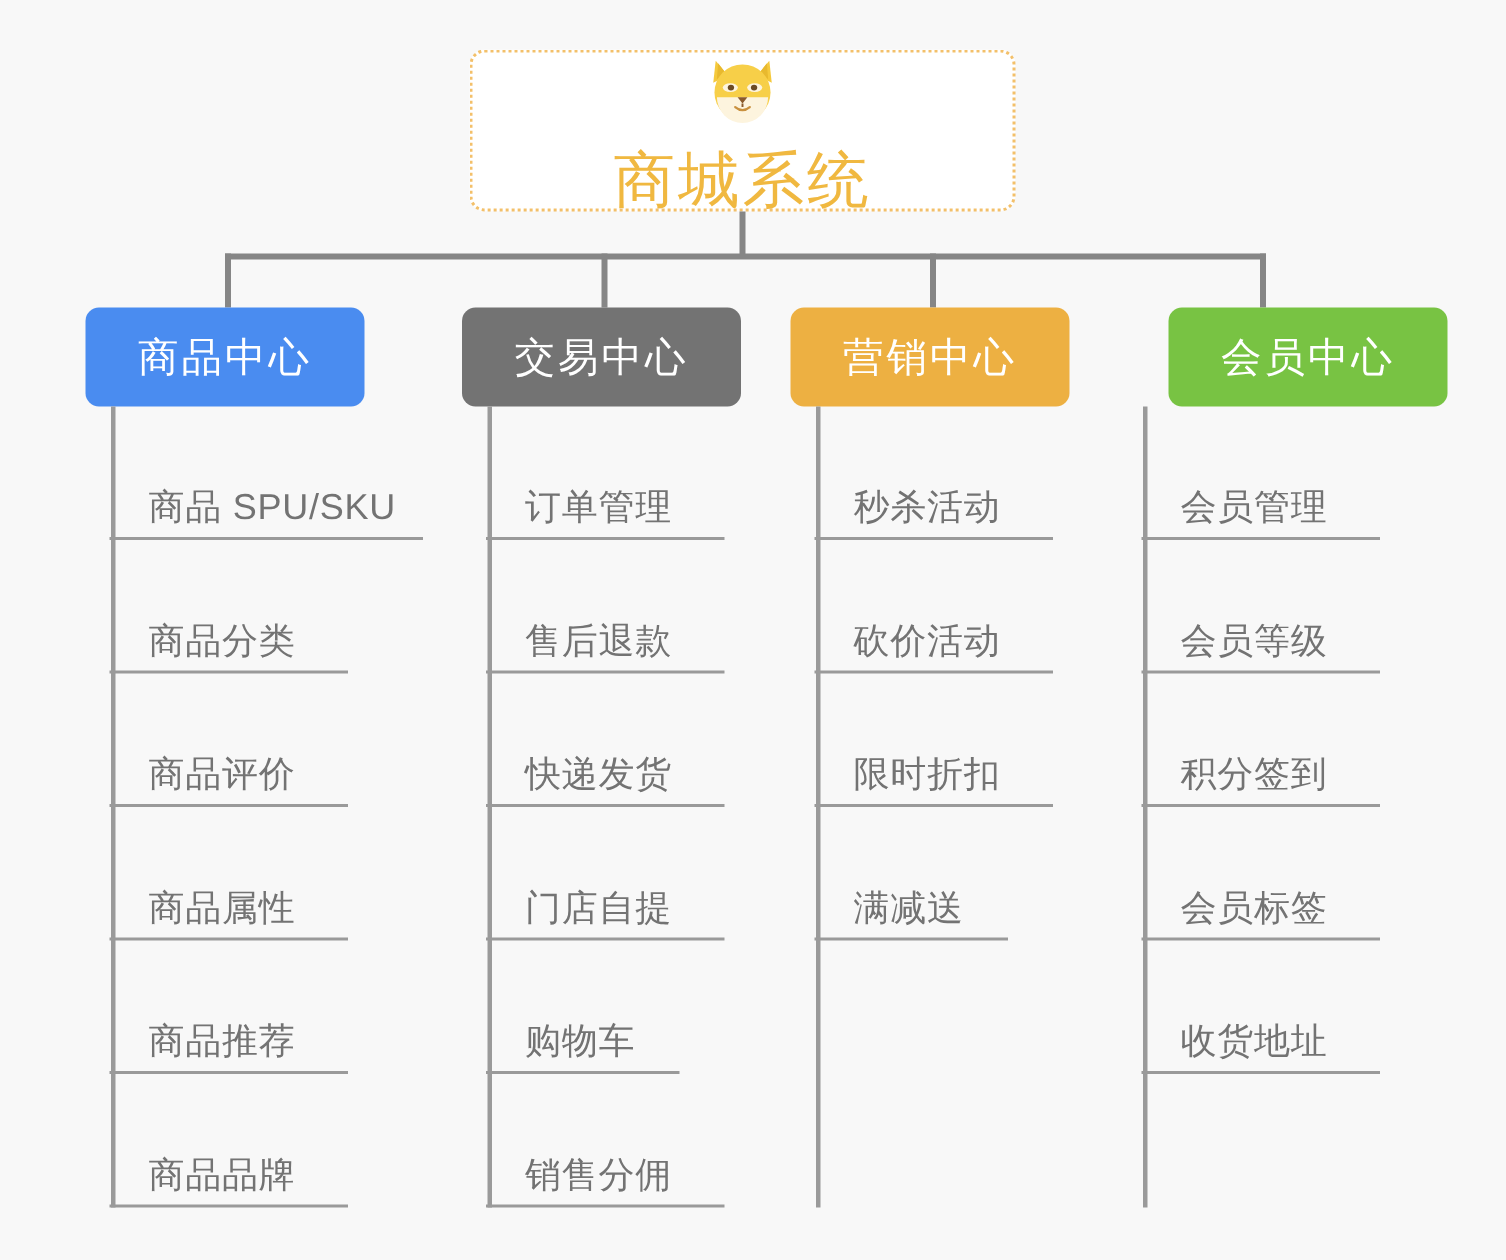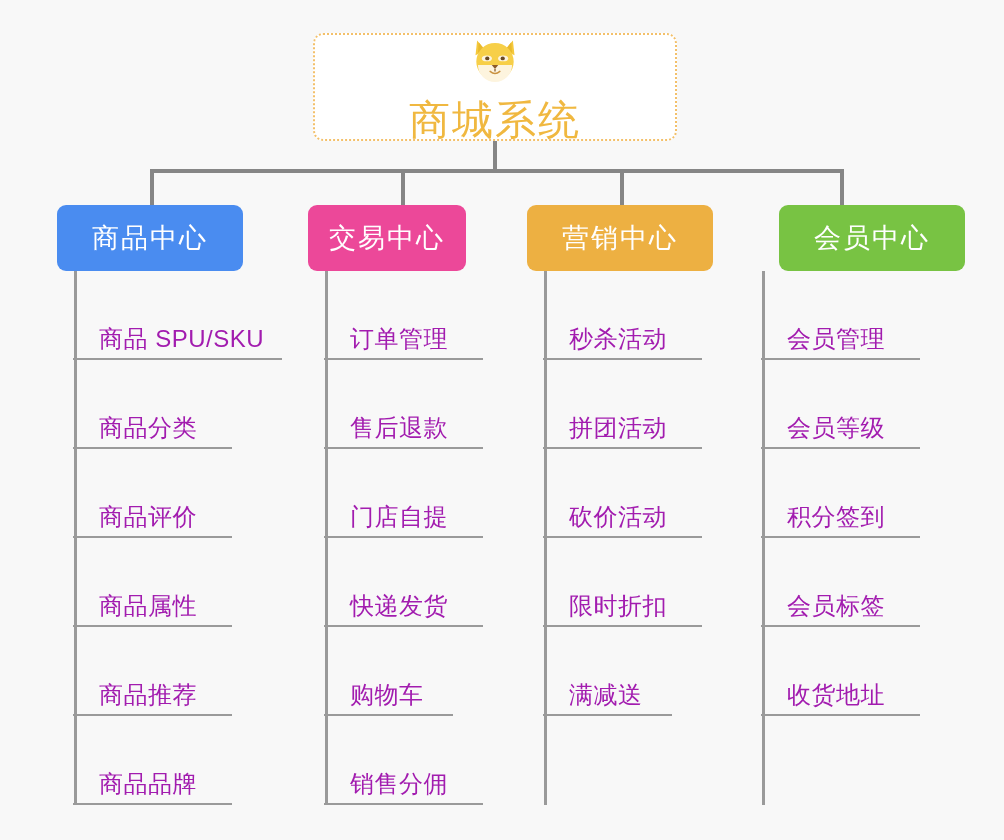--- a/index.html
+++ b/index.html
@@ -117,21 +117,21 @@
   }
   .leaf-underline {
     position: absolute;
     left: 16px;
     bottom: 0;
     height: 2px;
     background: #9a9a9a;
   }
   .leaf-label {
     font-size: 24px;
-    color: #a21caf;
+    color: #737373;
     line-height: 1;
     padding: 0 6px 9px 42px;
     white-space: nowrap;
     letter-spacing: 0.5px;
   }
 </style>
 </head>
 <body>
 
 <div id="mindmap">
@@ -187,38 +187,38 @@
         </div>
         <div class="leaf">
           <div class="leaf-label">商品品牌</div>
           <div class="leaf-underline" style="width: 159px; background: rgb(154, 154, 154);"></div>
         </div>
       </div>
       <div class="branch-trunk" style="left: 17px; top: 66px; height: 534px; background: rgb(154, 154, 154);"></div>
     </div>
     <div class="conn conn-drop" style="left: 401px; background: rgb(134, 134, 134);"></div>
     <div class="branch" style="left: 308px; width: 186px;">
-      <div class="branch-head" style="background: #ec4899; width: 158px;">
+      <div class="branch-head" style="background: #737373; width: 186px;">
         <div class="branch-head-label">交易中心</div>
       </div>
       <div class="leaf-list">
         <div class="leaf">
           <div class="leaf-label">订单管理</div>
           <div class="leaf-underline" style="width: 159px; background: rgb(154, 154, 154);"></div>
         </div>
         <div class="leaf">
           <div class="leaf-label">售后退款</div>
           <div class="leaf-underline" style="width: 159px; background: rgb(154, 154, 154);"></div>
         </div>
         <div class="leaf">
+          <div class="leaf-label">快递发货</div>
+          <div class="leaf-underline" style="width: 159px; background: rgb(154, 154, 154);"></div>
+        </div>
+        <div class="leaf">
           <div class="leaf-label">门店自提</div>
-          <div class="leaf-underline" style="width: 159px; background: rgb(154, 154, 154);"></div>
-        </div>
-        <div class="leaf">
-          <div class="leaf-label">快递发货</div>
           <div class="leaf-underline" style="width: 159px; background: rgb(154, 154, 154);"></div>
         </div>
         <div class="leaf">
           <div class="leaf-label">购物车</div>
           <div class="leaf-underline" style="width: 129px; background: rgb(154, 154, 154);"></div>
         </div>
         <div class="leaf">
           <div class="leaf-label">销售分佣</div>
           <div class="leaf-underline" style="width: 159px; background: rgb(154, 154, 154);"></div>
         </div>
@@ -229,24 +229,20 @@
     <div class="branch" style="left: 527px; width: 186px;">
       <div class="branch-head" style="background: rgb(237, 176, 66); width: 186px;">
         <div class="branch-head-label">营销中心</div>
       </div>
       <div class="leaf-list">
         <div class="leaf">
           <div class="leaf-label">秒杀活动</div>
           <div class="leaf-underline" style="width: 159px; background: rgb(154, 154, 154);"></div>
         </div>
         <div class="leaf">
-          <div class="leaf-label">拼团活动</div>
-          <div class="leaf-underline" style="width: 159px; background: rgb(154, 154, 154);"></div>
-        </div>
-        <div class="leaf">
           <div class="leaf-label">砍价活动</div>
           <div class="leaf-underline" style="width: 159px; background: rgb(154, 154, 154);"></div>
         </div>
         <div class="leaf">
           <div class="leaf-label">限时折扣</div>
           <div class="leaf-underline" style="width: 159px; background: rgb(154, 154, 154);"></div>
         </div>
         <div class="leaf">
           <div class="leaf-label">满减送</div>
           <div class="leaf-underline" style="width: 129px; background: rgb(154, 154, 154);"></div>

